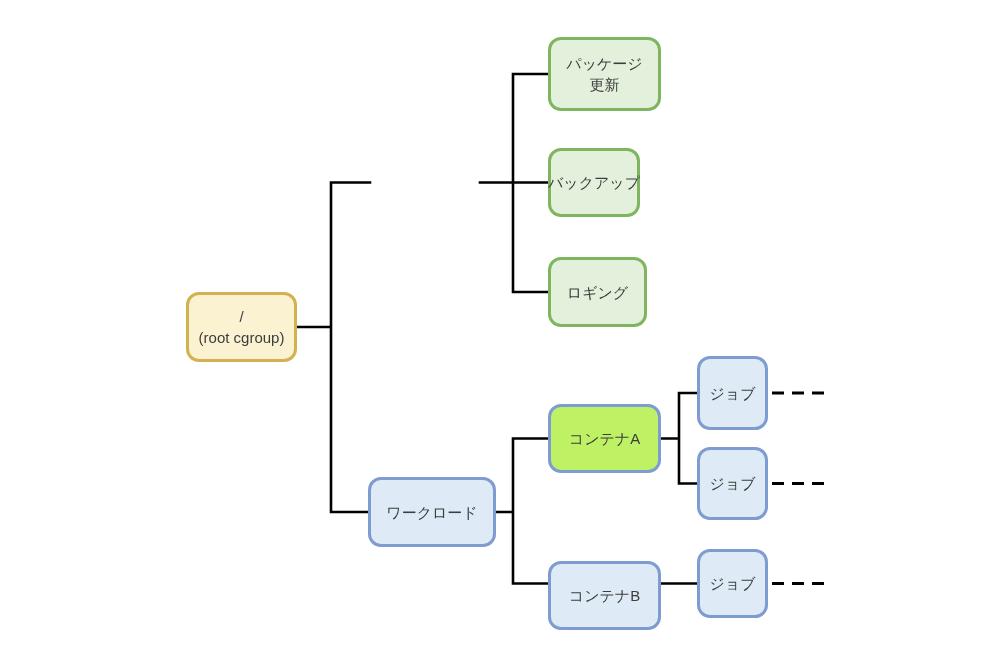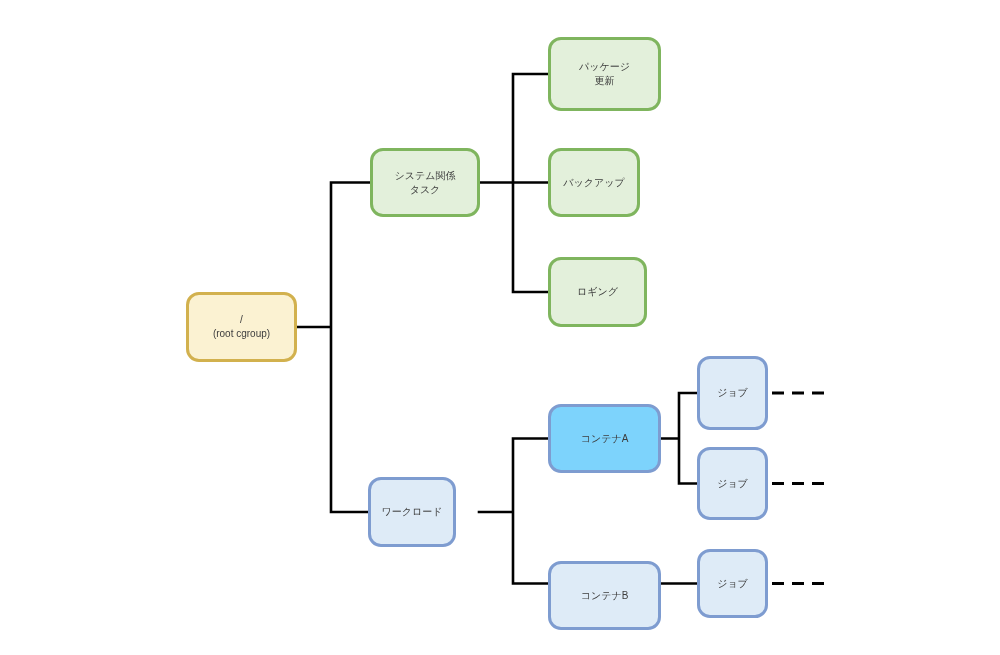--- a/index.html
+++ b/index.html
@@ -21,32 +21,32 @@
     box-sizing: border-box;
     border: 3px solid #888;
     border-radius: 13px;
     background: #eee;
     display: flex;
     flex-direction: column;
     align-items: center;
     justify-content: center;
     text-align: center;
     color: #3d3d3d;
-    font-size: 10px;
+    font-size: 15px;
     line-height: 1.4;
     z-index: 2;
   }
   .node .ln { display: block; white-space: nowrap; }
 
   #n-root           { left: 186px; top: 292px; width: 111px; height: 70px; }
   #n-system-tasks   { left: 370px; top: 148px; width: 110px; height: 69px; }
   #n-package-update { left: 548px; top:  37px; width: 113px; height: 74px; }
   #n-backup         { left: 548px; top: 148px; width: 92px; height: 69px; }
   #n-logging        { left: 548px; top: 257px; width: 99px; height: 70px; }
-  #n-workload       { left: 368px; top: 477px; width: 88px; height: 70px; }
+  #n-workload       { left: 368px; top: 477px; width: 128px; height: 70px; }
   #n-container-a    { left: 548px; top: 404px; width: 113px; height: 69px; }
   #n-container-b    { left: 548px; top: 549px; width: 113px; height: 69px; }
   #n-job-1          { left: 697px; top: 356px; width:  71px; height: 74px; }
   #n-job-2          { left: 697px; top: 447px; width:  71px; height: 73px; }
   #n-job-3          { left: 697px; top: 549px; width:  71px; height: 69px; }
 </style>
 </head>
 <body>
 
 <div class="canvas">
@@ -73,43 +73,39 @@
     <path d="M772 393 H824
              M772 483.5 H824
              M772 583.5 H824" fill="none" stroke="#000000" stroke-width="2.8" stroke-linecap="butt" stroke-dasharray="12 8"></path>
   </svg>
 
   <div class="node" id="n-root" style="background: rgb(251, 242, 210); border-color: rgb(210, 177, 78);">
     <span class="ln">/</span>
     <span class="ln">(root cgroup)</span>
   </div>
 
-  <div class="node" id="n-system-tasks" style="background: rgb(227, 240, 219); border-color: rgb(127, 181, 94);">
-    <span class="ln">システム関係</span>
-    <span class="ln">タスク</span>
-  </div>
 
   <div class="node" id="n-package-update" style="background: rgb(227, 240, 219); border-color: rgb(127, 181, 94);">
     <span class="ln">パッケージ</span>
     <span class="ln">更新</span>
   </div>
 
   <div class="node" id="n-backup" style="background: rgb(227, 240, 219); border-color: rgb(127, 181, 94);">
     <span class="ln">バックアップ</span>
   </div>
 
   <div class="node" id="n-logging" style="background: rgb(227, 240, 219); border-color: rgb(127, 181, 94);">
     <span class="ln">ロギング</span>
   </div>
 
   <div class="node" id="n-workload" style="background: rgb(222, 235, 247); border-color: rgb(126, 156, 208);">
     <span class="ln">ワークロード</span>
   </div>
 
-  <div class="node" id="n-container-a" style="background: #7dd3fc; border-color: rgb(126, 156, 208);">
+  <div class="node" id="n-container-a" style="background: #bef264; border-color: rgb(126, 156, 208);">
     <span class="ln">コンテナA</span>
   </div>
 
   <div class="node" id="n-container-b" style="background: rgb(222, 235, 247); border-color: rgb(126, 156, 208); margin-top: 12px;">
     <span class="ln">コンテナB</span>
   </div>
 
   <div class="node" id="n-job-1" style="background: rgb(222, 235, 247); border-color: rgb(126, 156, 208);">
     <span class="ln">ジョブ</span>
   </div>

